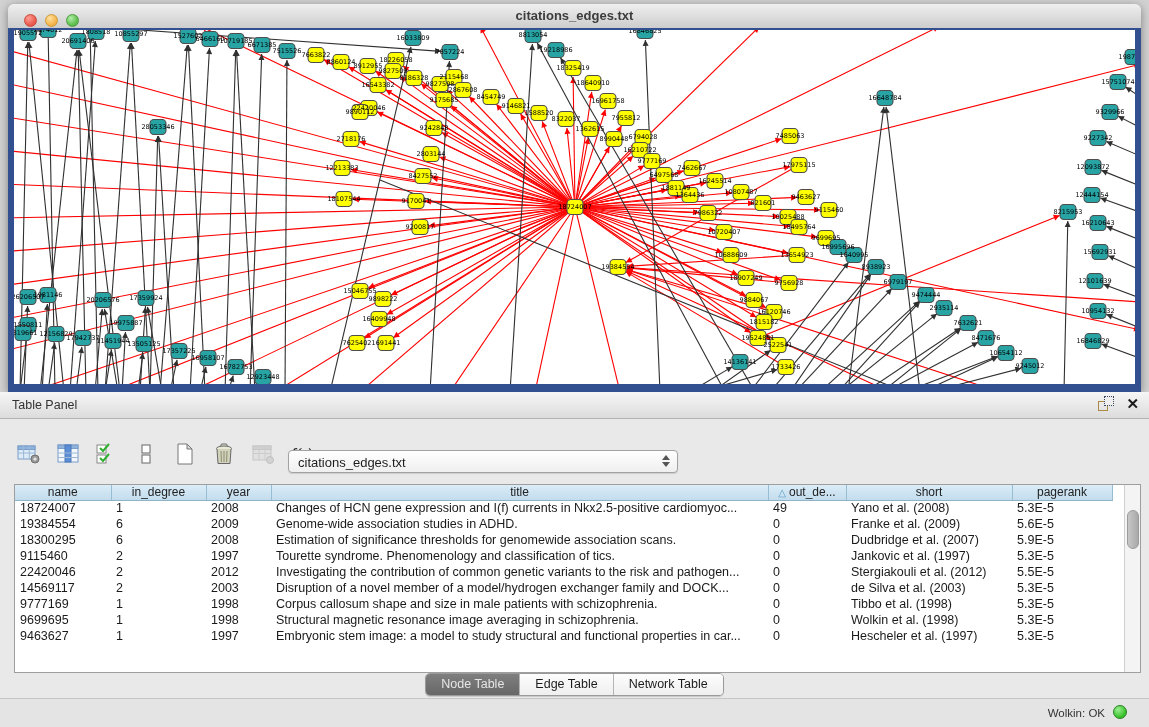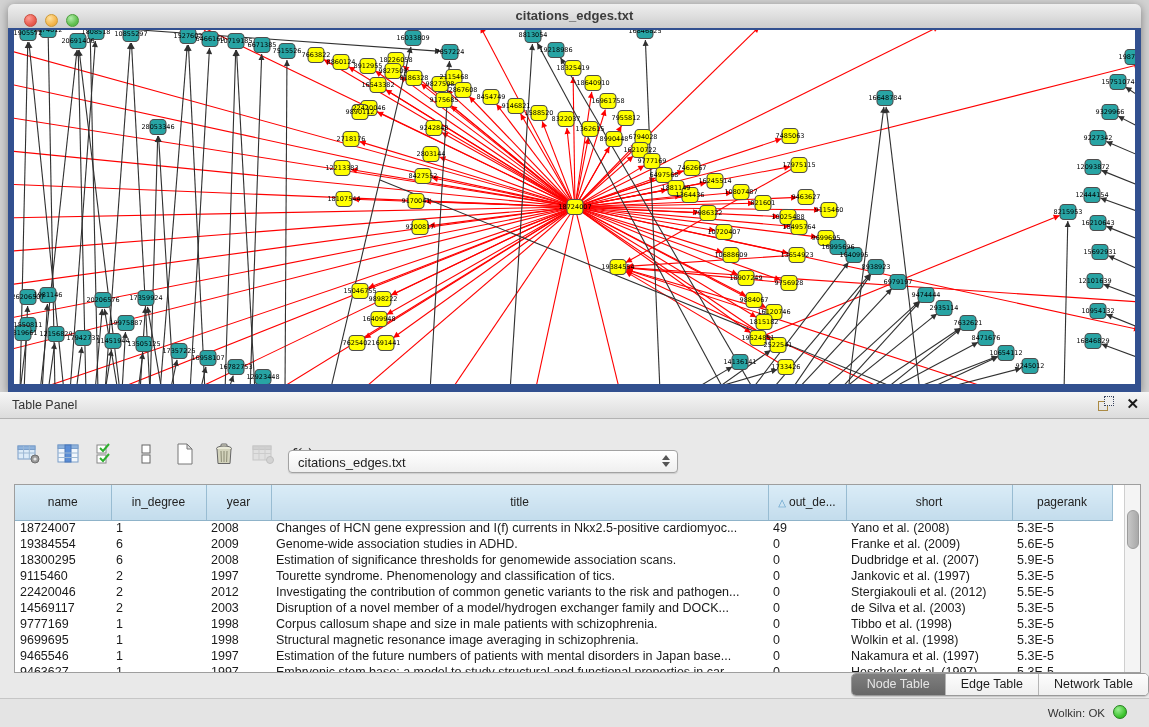--- a/index.html
+++ b/index.html
@@ -32,27 +32,27 @@
   .tool-btn{width:30px;height:28px;display:flex;align-items:center;justify-content:center;}
   .fx-label{font-size:14px;font-style:italic;font-weight:bold;color:#222;font-family:"Liberation Serif",serif;}
   .combo{position:absolute;left:288px;top:58px;width:390px;height:23px;box-sizing:border-box;border:1px solid #a2a2a2;border-radius:4px;background:linear-gradient(#ffffff,#efefef);box-shadow:0 1px 1px rgba(0,0,0,.12);}
   .combo-text{position:absolute;left:9px;top:4px;font-size:13px;color:#1d1d1d;}
   .combo-arrows{position:absolute;right:7px;top:4px;display:flex;flex-direction:column;gap:2px;}
   .combo-arrows .up{width:0;height:0;border-left:4px solid transparent;border-right:4px solid transparent;border-bottom:5px solid #555;}
   .combo-arrows .down{width:0;height:0;border-left:4px solid transparent;border-right:4px solid transparent;border-top:5px solid #555;}
 
   .table-wrap{position:absolute;left:14px;top:92px;width:1127px;height:189px;background:#ffffff;border:1px solid #9e9e9e;box-sizing:border-box;overflow:hidden;}
   table.data{border-collapse:collapse;table-layout:fixed;width:1097px;font-size:12.5px;color:#1a1a1a;}
-  table.data th{height:35px;background:linear-gradient(#daecf7,#c3dcec);border-right:1px solid #98bcd2;border-bottom:1px solid #8fb3c9;font-weight:normal;font-size:12px;color:#222;overflow:hidden;white-space:nowrap;padding:0 2px;box-sizing:border-box;}
+  table.data th{height:15px;background:linear-gradient(#daecf7,#c3dcec);border-right:1px solid #98bcd2;border-bottom:1px solid #8fb3c9;font-weight:normal;font-size:12px;color:#222;overflow:hidden;white-space:nowrap;padding:0 2px;box-sizing:border-box;}
   table.data td{height:16px;padding:0 0 0 5px;overflow:hidden;white-space:nowrap;text-overflow:clip;border:none;box-sizing:border-box;}
   .sort{color:#5b9cc8;font-size:10px;margin-right:3px;}
   .vscroll{position:absolute;right:0;top:0;width:15px;height:187px;background:#f4f4f4;border-left:1px solid #cfcfcf;}
   .vthumb{position:absolute;left:2px;top:25px;width:10px;height:37px;border-radius:6px;background:linear-gradient(90deg,#c7c7c7,#a9a9a9);border:1px solid #9b9b9b;}
 
-  .tabs-bar{position:absolute;left:0;top:281px;width:100%;display:flex;justify-content:flex-end;}
+  .tabs-bar{position:absolute;left:0;top:281px;width:100%;display:flex;justify-content:center;}
   .tabs{display:flex;height:21px;border:1px solid #9a9a9a;border-radius:5px;overflow:hidden;background:#fcfcfc;box-shadow:0 1px 1px rgba(0,0,0,.15);}
   .tab{padding:0 15px;font-size:12.5px;line-height:21px;color:#1c1c1c;background:linear-gradient(#fdfdfd,#efefef);border-right:1px solid #b5b5b5;}
   .tab:last-child{border-right:none;}
   .tab.sel{background:linear-gradient(#7f7f7f,#676767);color:#e6e6e6;}
 
   .status-bar{position:absolute;left:0;bottom:0;width:100%;height:28px;background:#e4e4e4;border-top:1px solid #c6c6c6;}
   .mem-label{position:absolute;right:44px;top:8px;font-size:11.5px;color:#333;}
   .mem-dot{position:absolute;right:22px;top:6px;width:14px;height:14px;border-radius:50%;background:radial-gradient(circle at 35% 30%,#9bef92,#3cc32e 65%,#2ea823);border:1px solid #23801d;box-sizing:border-box;}
 
   
@@ -831,33 +831,24 @@
           <tr>
             <td>9699695</td>
             <td>1</td>
             <td>1998</td>
             <td>Structural magnetic resonance image averaging in schizophrenia.</td>
             <td>0</td>
             <td>Wolkin et al. (1998)</td>
             <td>5.3E-5</td>
           </tr>
           <tr>
-            <td>9465546</td>
-            <td>1</td>
-            <td>1997</td>
-            <td>Estimation of the future numbers of patients with mental disorders in Japan base...</td>
-            <td>0</td>
-            <td>Nakamura et al. (1997)</td>
-            <td>5.3E-5</td>
-          </tr>
-          <tr>
             <td>9463627</td>
             <td>1</td>
             <td>1997</td>
-            <td>Embryonic stem base: a model to study structural and functional properties in car...</td>
+            <td>Embryonic stem image: a model to study structural and functional properties in car...</td>
             <td>0</td>
             <td>Hescheler et al. (1997)</td>
             <td>5.3E-5</td>
           </tr>
         </tbody>
     </table>
     <div class="vscroll">
         <div class="vthumb"></div>
       </div>
   </div>

